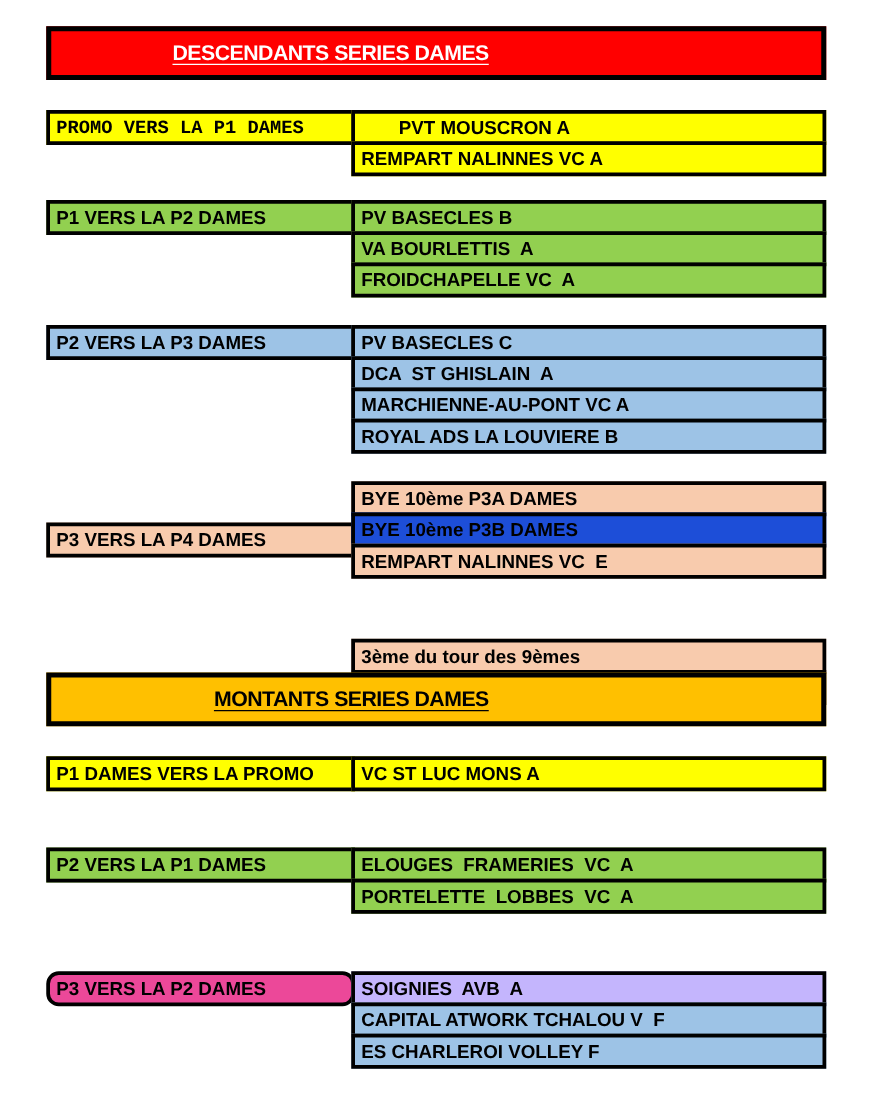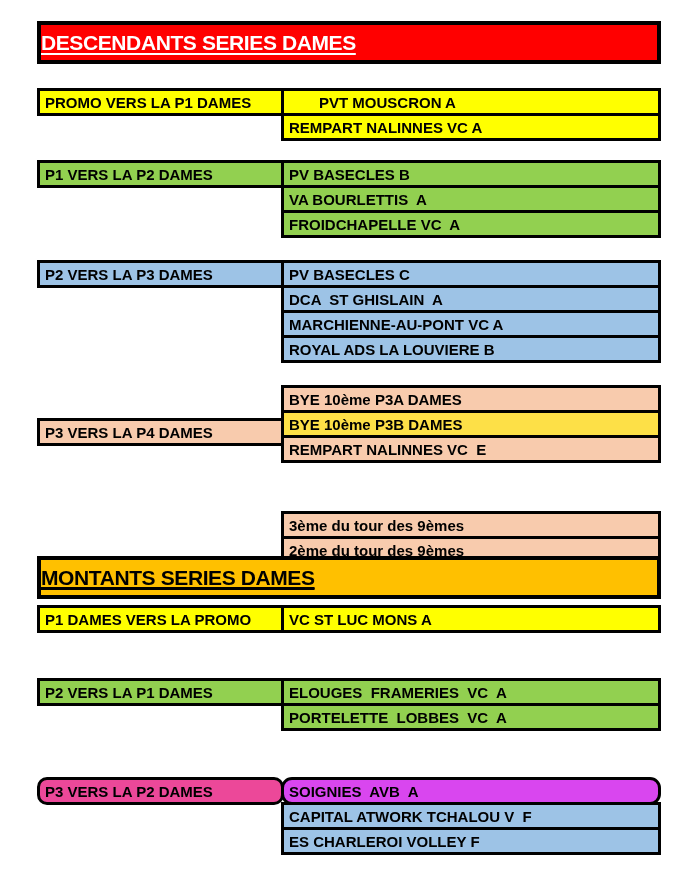--- a/index.html
+++ b/index.html
@@ -25,22 +25,22 @@
     left: 37px;
     width: 624px;
     height: 43px;
     box-sizing: border-box;
     border: 4px solid #000000;
     display: flex;
     align-items: center;
   }
   .banner-inner {
     width: 350px;
-    text-align: left;
-    font-size: 21px;
+    text-align: right;
+    font-size: 17px;
     letter-spacing: -0.4px;
     text-decoration: underline;
     text-underline-offset: 3px;
     white-space: pre;
   }
   
   .group {
     position: absolute;
     left: 37px;
     display: flex;
@@ -69,21 +69,21 @@
 </head>
 <body>
 
 <div id="canvas">
 
   <div class="banner" style="top: 21px; background-color: rgb(255, 0, 0);">
     <div class="banner-inner" style="color: rgb(255, 255, 255);">DESCENDANTS SERIES DAMES</div>
   </div>
 
   <div class="group" style="top:88px">
-    <div class="cell label-cell" style="background-color: rgb(255, 255, 0);">PROMO VERS LA P1 DAMES</div>
+    <div class="cell label-cell" style="background-color: rgb(255, 255, 0); font-family: Liberation Mono, monospace;">PROMO VERS LA P1 DAMES</div>
     <div class="teams">
       <div class="cell team-cell" style="background-color: rgb(255, 255, 0); padding-left: 35px;">PVT MOUSCRON A</div>
       <div class="cell team-cell" style="background-color: rgb(255, 255, 0);">REMPART NALINNES VC A</div>
     </div>
   </div>
 
   <div class="group" style="top:160px">
     <div class="cell label-cell" style="background-color: rgb(146, 208, 80);">P1 VERS LA P2 DAMES</div>
     <div class="teams">
       <div class="cell team-cell" style="background-color: rgb(146, 208, 80);">PV BASECLES B</div>
@@ -99,28 +99,28 @@
       <div class="cell team-cell" style="background-color: rgb(157, 195, 230);">DCA  ST GHISLAIN  A</div>
       <div class="cell team-cell" style="background-color: rgb(157, 195, 230);">MARCHIENNE-AU-PONT VC A</div>
       <div class="cell team-cell" style="background-color: rgb(157, 195, 230);">ROYAL ADS LA LOUVIERE B</div>
     </div>
   </div>
 
   <div class="group" style="top:385px">
     <div class="cell label-cell" style="background-color: rgb(248, 203, 173); margin-top: 33px;">P3 VERS LA P4 DAMES</div>
     <div class="teams">
       <div class="cell team-cell" style="background-color: rgb(248, 203, 173);">BYE 10ème P3A DAMES</div>
-      <div class="cell team-cell" style="background-color: #fde047;">BYE 10ème P3B DAMES</div>
+      <div class="cell team-cell" style="background-color: #1d4ed8;">BYE 10ème P3B DAMES</div>
       <div class="cell team-cell" style="background-color: rgb(248, 203, 173);">REMPART NALINNES VC  E</div>
       <div class="cell team-cell" style="background-color: rgb(248, 203, 173); margin-top: 48px;">3ème du tour des 9èmes</div>
       <div class="cell team-cell" style="background-color: rgb(248, 203, 173);">2ème du tour des 9èmes</div>
     </div>
   </div>
 
-  <div class="banner" style="top: 556px; background-color: rgb(255, 192, 0); text-decoration: underline;">
+  <div class="banner" style="top: 538px; background-color: rgb(255, 192, 0);">
     <div class="banner-inner" style="color: rgb(0, 0, 0);">MONTANTS SERIES DAMES</div>
   </div>
 
   <div class="group" style="top:605px">
     <div class="cell label-cell" style="background-color: rgb(255, 255, 0);">P1 DAMES VERS LA PROMO</div>
     <div class="teams">
       <div class="cell team-cell" style="background-color: rgb(255, 255, 0);">VC ST LUC MONS A</div>
     </div>
   </div>
 
@@ -128,19 +128,19 @@
     <div class="cell label-cell" style="background-color: rgb(146, 208, 80);">P2 VERS LA P1 DAMES</div>
     <div class="teams">
       <div class="cell team-cell" style="background-color: rgb(146, 208, 80);">ELOUGES  FRAMERIES  VC  A</div>
       <div class="cell team-cell" style="background-color: rgb(146, 208, 80);">PORTELETTE  LOBBES  VC  A</div>
     </div>
   </div>
 
   <div class="group" style="top:777px">
     <div class="cell label-cell" style="background-color: #ec4899; border-radius: 10px;">P3 VERS LA P2 DAMES</div>
     <div class="teams">
-      <div class="cell team-cell" style="background-color: #d946ef; border-radius: 11px;">SOIGNIES  AVB  A</div>
+      <div class="cell team-cell" style="background-color: #c4b5fd;">SOIGNIES  AVB  A</div>
       <div class="cell team-cell" style="background-color: rgb(157, 195, 230);">CAPITAL ATWORK TCHALOU V  F</div>
       <div class="cell team-cell" style="background-color: rgb(157, 195, 230);">ES CHARLEROI VOLLEY F</div>
     </div>
   </div>
 
 </div>
 
 </body></html>

